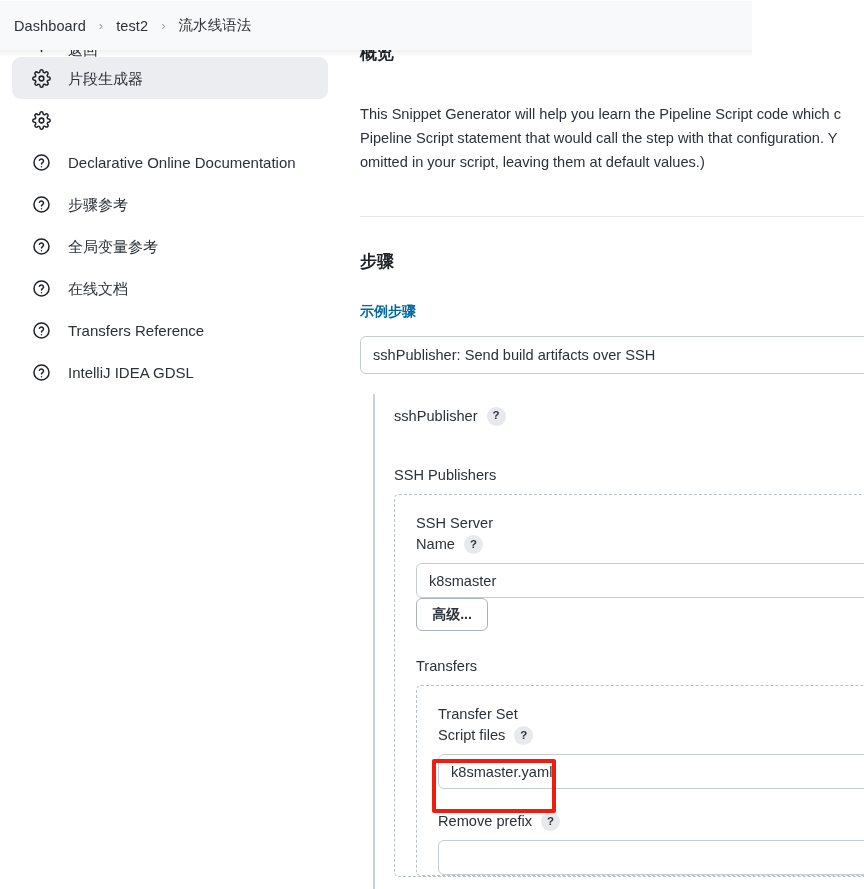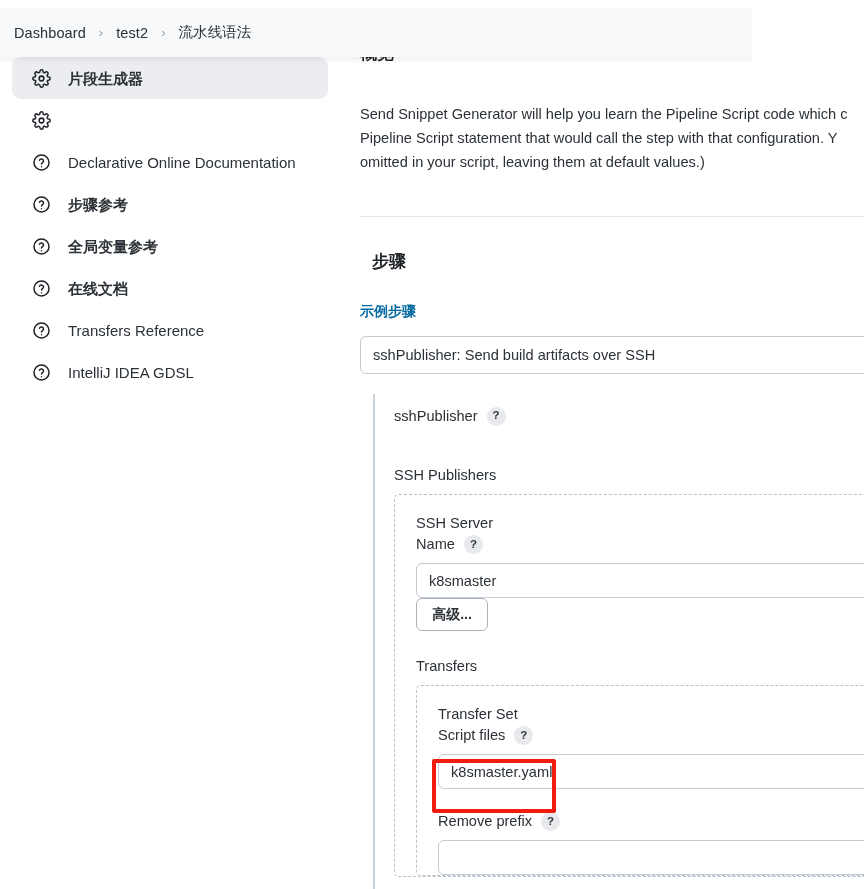--- a/index.html
+++ b/index.html
@@ -9,21 +9,21 @@
     overflow: hidden;
     background: #ffffff;
     font-family: "Liberation Sans", "DejaVu Sans", sans-serif;
     color: #1f2328;
     -webkit-font-smoothing: antialiased;
   }
   #page { position: relative; width: 864px; height: 889px; overflow: hidden; background:#fff; }
 
   
   .breadcrumb-bar {
-    position: absolute; top: 8px; left: 0;
+    position: absolute; top: 1px; left: 0;
     width: 752px; height: 49px;
     background: #f8f9fa;
     display: flex; align-items: center;
     padding-left: 10px;
     z-index: 40;
   }
   .breadcrumb-bar::after{
     content:""; position:absolute; left:0; right:0; bottom:-7px; height:7px;
     background: linear-gradient(to bottom, rgba(0,0,0,0.055), rgba(0,0,0,0));
     pointer-events:none;
@@ -71,21 +71,21 @@
   }
   .side-item.active { background: #ecedf0; font-weight: 700; }
   .side-item .s-ico {
     width: 22px; height: 22px;
     display: inline-flex; align-items: center; justify-content: center;
     margin-right: 16px;
     flex: 0 0 22px;
     color: #1f2328;
   }
   .side-item .s-lab { line-height: 1; }
-  .side-item.cjk .s-lab { font-weight: 700; }
+  .side-item.cjk .s-lab { font-weight: 400; }
 
   
   .main {
     position: absolute;
     left: 360px; top: 49px;
     width: 520px;
     height: 840px;
   }
   .h-section {
     font-size: 17px; font-weight: 700;
@@ -99,21 +99,21 @@
     width: 560px;
     font-size: 14.6px;
     line-height: 24px;
     color: #2b3137;
   }
   .ov-body b { font-weight: 400; text-align: center; }
   .hr {
     position: absolute; top: 167px; left: 0;
     width: 520px; height: 1px; background: #e6e8eb;
   }
-  .steps-title { position: absolute; top: 201px; left: 12px; }
+  .steps-title { position: absolute; top: 201px; left: 0; }
   .steps-label {
     position: absolute; top: 254px; left: 0;
     font-size: 14px; color: #0369a1; font-weight: 700;
     white-space: nowrap;
   }
   .select-box {
     position: absolute; top: 287px; left: 0;
     width: 520px; height: 38px;
     border: 1px solid #c5ccd3;
     border-radius: 6px;
@@ -316,21 +316,21 @@
         </svg>
       </span>
       <span class="s-lab">IntelliJ IDEA GDSL</span>
     </div>
   </nav>
 
   <main class="main">
 
     <h2 class="h-section ov-title">概览</h2>
 
-    <p class="ov-body"><span>Send </span><b>Snippet Generator</b><span> will help you learn the Pipeline Script code which c</span><br><span>Pipeline Script statement that would call the step with that configuration. Y</span><br><span>omitted in your script, leaving them at default values.)</span></p>
+    <p class="ov-body"><span>This </span><b>Snippet Generator</b><span> will help you learn the Pipeline Script code which c</span><br><span>Pipeline Script statement that would call the step with that configuration. Y</span><br><span>omitted in your script, leaving them at default values.)</span></p>
 
     <div class="hr"></div>
 
     <h2 class="h-section steps-title">步骤</h2>
 
     <div class="steps-label">示例步骤</div>
 
     <div class="select-box">
       <span>sshPublisher: Send build artifacts over SSH</span>
     </div>

